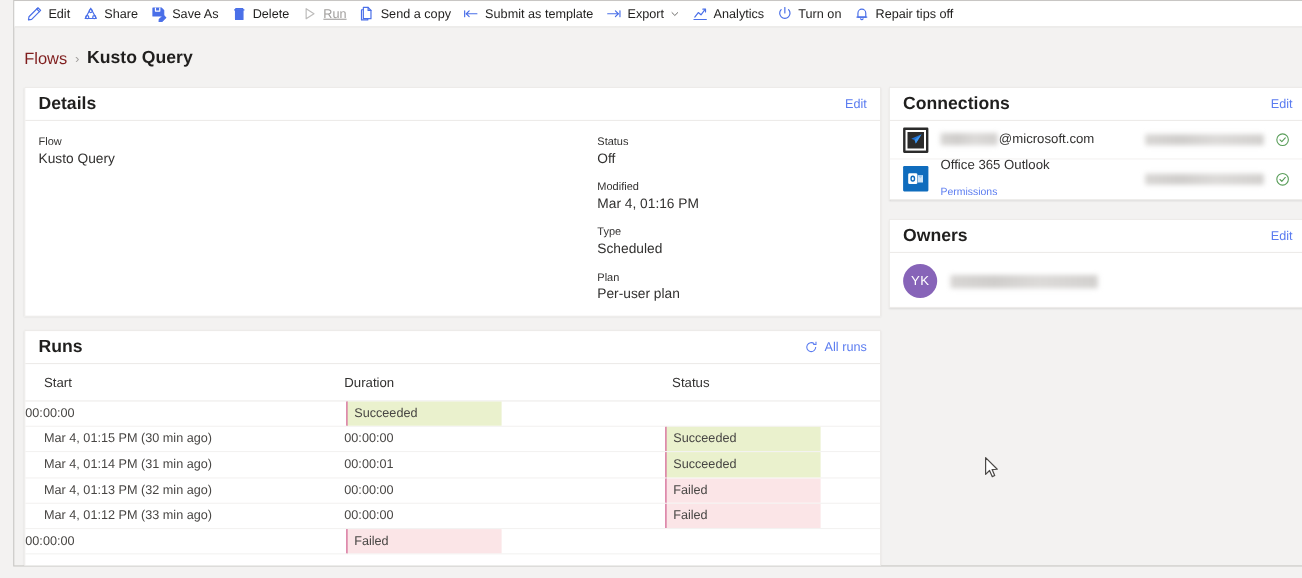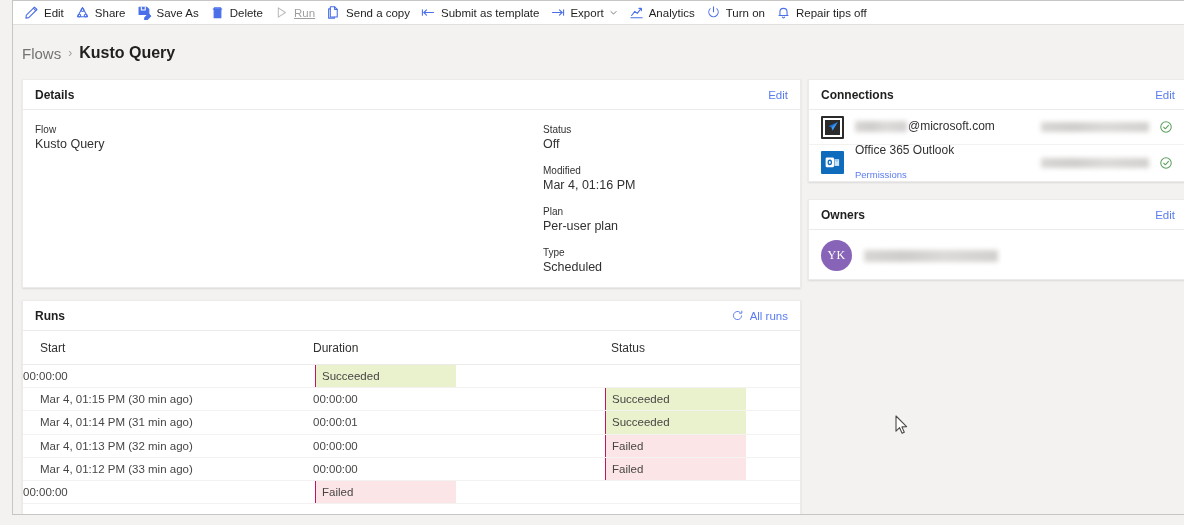--- a/index.html
+++ b/index.html
@@ -69,21 +69,21 @@
   
   .breadcrumb {
     position: absolute;
     left: 9px; top: 38px;
     height: 28px;
     display: flex;
     align-items: center;
   }
   .bc-link {
     font-size: 15px;
-    color: #737373;
+    color: #7f1d1d;
     cursor: pointer;
   }
   .bc-sep {
     font-size: 12px;
     color: #a19f9d;
     margin: 0 7px;
   }
   .bc-current {
     font-size: 16px;
     font-weight: bold;
@@ -98,21 +98,21 @@
     box-shadow: 0 0.6px 1.8px rgba(0,0,0,.10), 0 0.3px 0.9px rgba(0,0,0,.07);
   }
   .card-head {
     height: 30px;
     border-bottom: 1px solid #edebe9;
     display: flex;
     align-items: center;
     padding: 0 12px;
   }
   .card-title {
-    font-size: 12px;
+    font-size: 16px;
     font-weight: bold;
     color: #201f1e;
     flex: 1 1 auto;
   }
   .card-action {
     font-size: 11.5px;
     color: #5b7cf0;
     cursor: pointer;
   }
 
@@ -206,21 +206,20 @@
   .avatar {
     width: 31px; height: 31px;
     border-radius: 50%;
     background: #8764b8;
     color: #ffffff;
     font-size: 12px;
     display: flex; align-items: center; justify-content: center;
     flex: 0 0 auto;
     margin-right: 12px;
     letter-spacing: .3px;
-    font-family: Liberation Serif, serif;
   }
 
   
   #runs-card { left: 9px; top: 299px; width: 779px; height: 224px; }
   .runs-table { width: 100%; }
   .runs-head-row {
     height: 34px;
     display: flex;
     align-items: center;
     border-bottom: 1px solid #edebe9;
@@ -402,26 +401,26 @@
       <div class="det-col right" id="det-right">
           <div class="field">
             <div class="field-label">Status</div>
             <div class="field-value">Off</div>
           </div>
           <div class="field">
             <div class="field-label">Modified</div>
             <div class="field-value">Mar 4, 01:16 PM</div>
           </div>
           <div class="field">
+            <div class="field-label">Type</div>
+            <div class="field-value">Scheduled</div>
+          </div>
+          <div class="field">
             <div class="field-label">Plan</div>
             <div class="field-value">Per-user plan</div>
-          </div>
-          <div class="field">
-            <div class="field-label">Type</div>
-            <div class="field-value">Scheduled</div>
           </div>
         </div>
     </div>
   </div>
 
   <div class="card" id="connections-card">
     <div class="card-head">
       <span class="card-title">Connections</span>
       <span class="card-action">Edit</span>
     </div>

